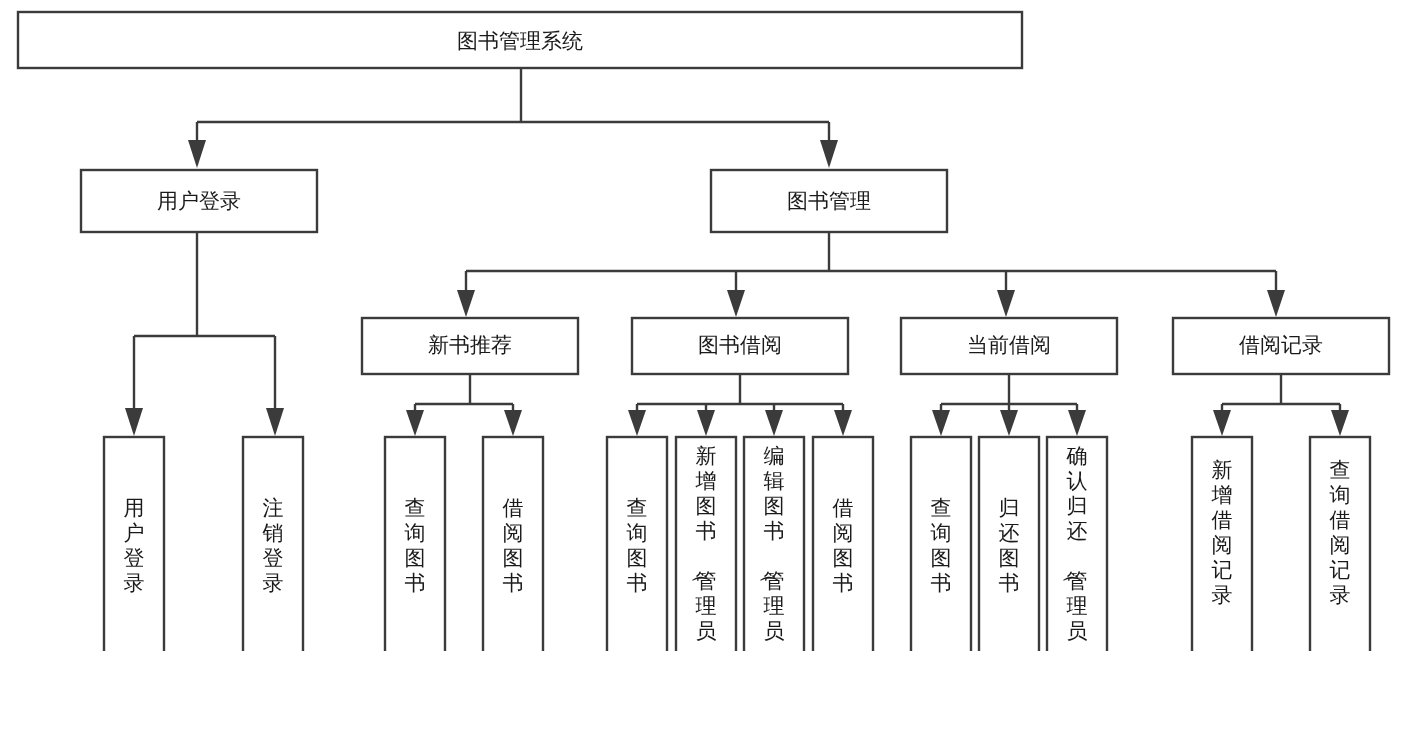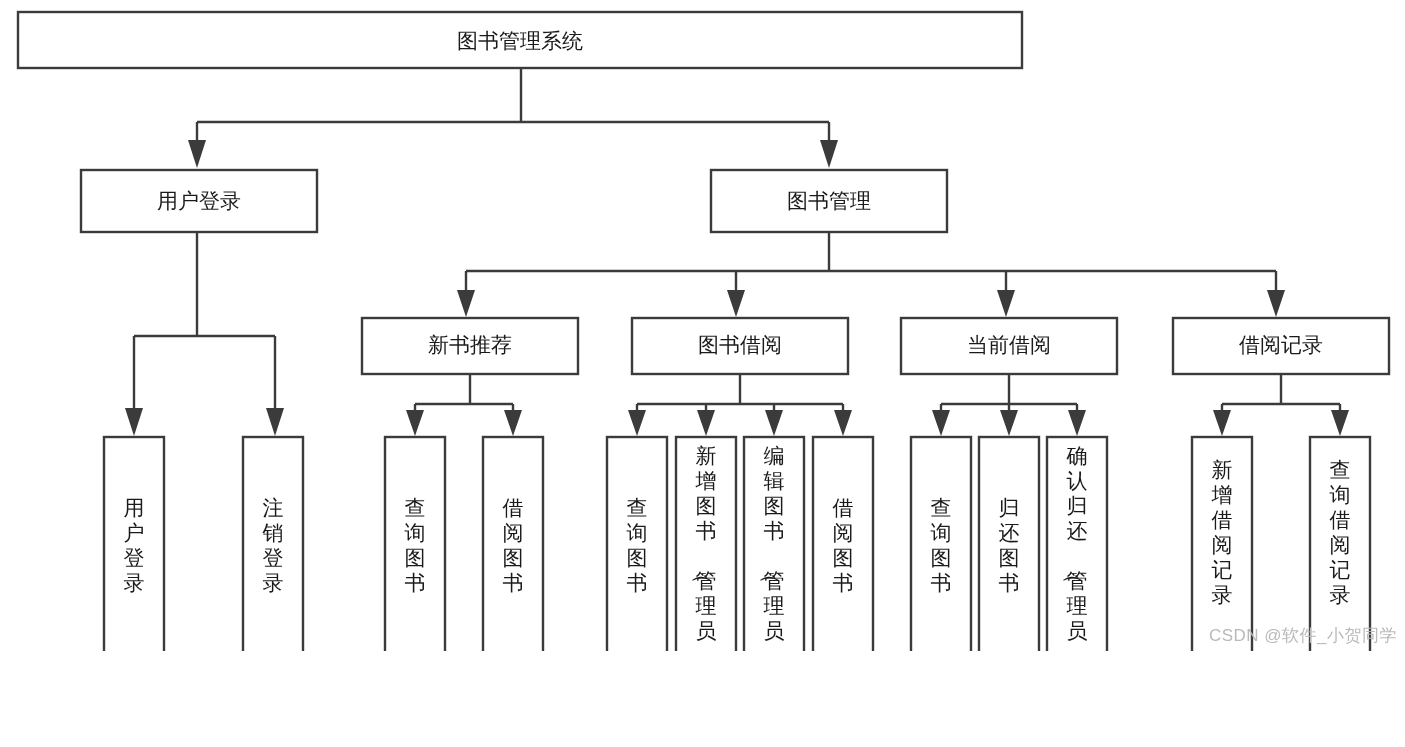--- a/index.html
+++ b/index.html
@@ -231,15 +231,14 @@
       <rect class="node-box" x="1192" y="437" width="60" height="296"></rect>
       <text class="node-label-vertical" x="1222" y="477"><tspan x="1222" dy="0">新</tspan><tspan x="1222" dy="25">增</tspan><tspan x="1222" dy="25">借</tspan><tspan x="1222" dy="25">阅</tspan><tspan x="1222" dy="25">记</tspan><tspan x="1222" dy="25">录</tspan></text>
     </g>
     <g>
       <rect class="node-box" x="1310" y="437" width="60" height="296"></rect>
       <text class="node-label-vertical" x="1340" y="477"><tspan x="1340" dy="0">查</tspan><tspan x="1340" dy="25">询</tspan><tspan x="1340" dy="25">借</tspan><tspan x="1340" dy="25">阅</tspan><tspan x="1340" dy="25">记</tspan><tspan x="1340" dy="25">录</tspan></text>
     </g>
 
   </svg>
 
-  <div class="watermark">CSDN @软件_小贺同学</div>
 
 </div>
 
 </body></html>

